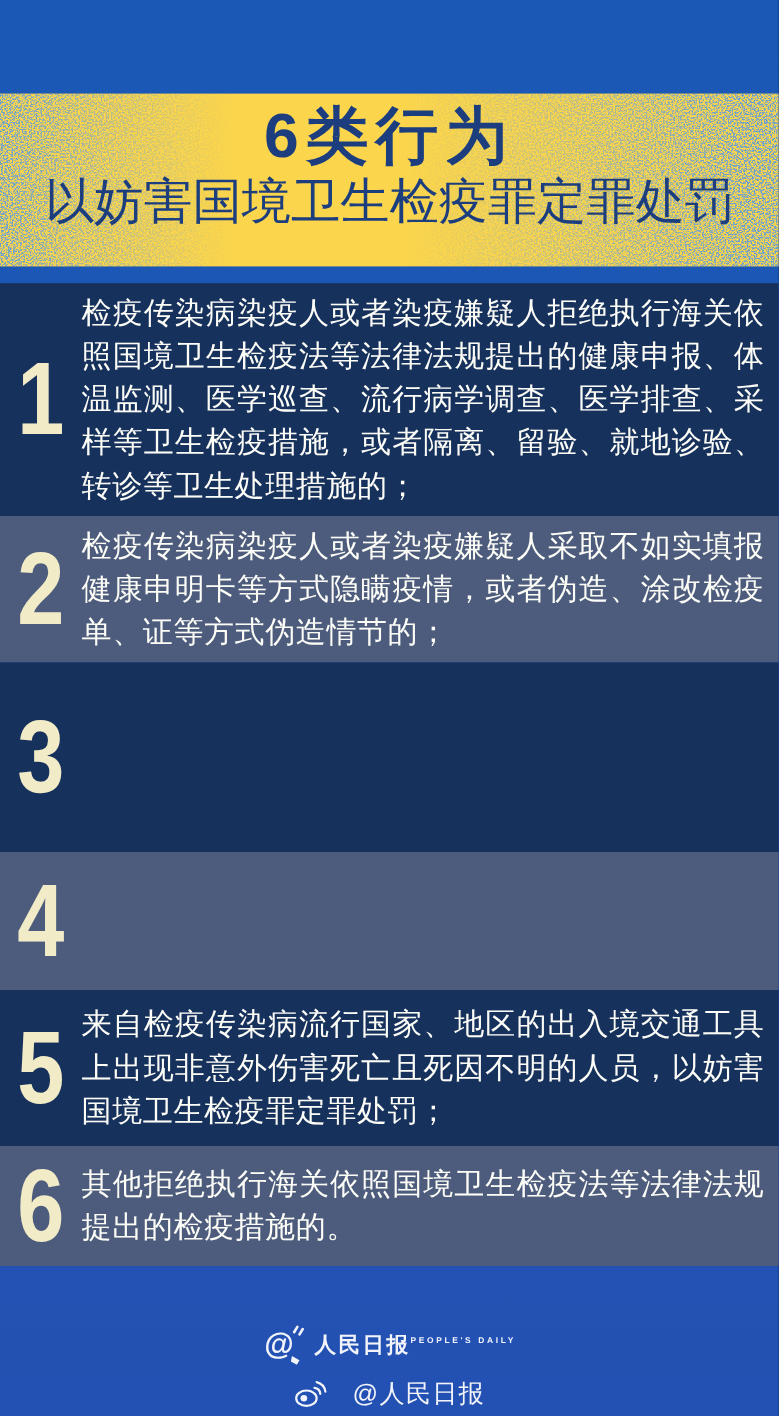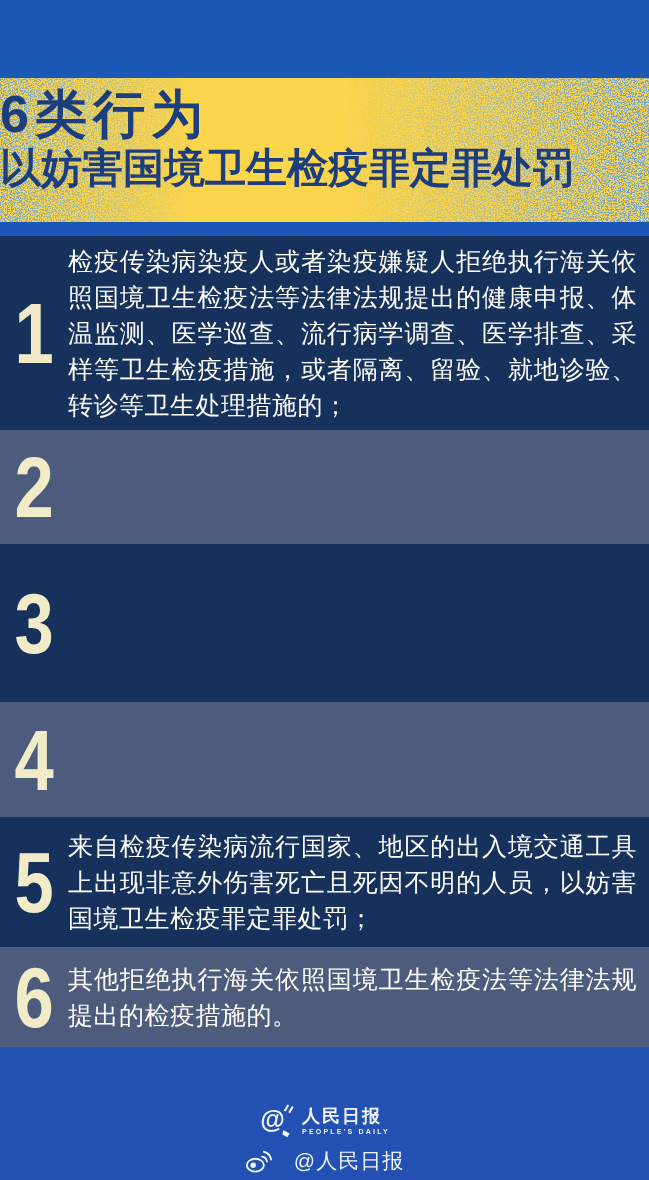--- a/index.html
+++ b/index.html
@@ -14,28 +14,28 @@
   
   .hero{
     position:absolute;left:0;top:78px;width:649px;height:144px;
     background:#fbd54c;
   }
   .grain{
     position:absolute;inset:0;pointer-events:none;
     -webkit-mask-image:linear-gradient(90deg,rgba(0,0,0,.92),rgba(0,0,0,.6) 9%,transparent 30%,transparent 52%,rgba(0,0,0,.45) 75%,rgba(0,0,0,.92) 96%);
     mask-image:linear-gradient(90deg,rgba(0,0,0,.92),rgba(0,0,0,.6) 9%,transparent 30%,transparent 52%,rgba(0,0,0,.45) 75%,rgba(0,0,0,.92) 96%);
   }
-  .hero-titles{position:relative;z-index:2;width:100%;color:#1c3e7f;}
+  .hero-titles{position:relative;z-index:2;width:100%;text-align:center;color:#1c3e7f;}
   .hero-title1{
     margin-top:10px;
     font-size:52px;font-weight:900;letter-spacing:6px;line-height:1.0;
   }
   .hero-title2{
     margin-top:8px;
-    font-size:41px;font-weight:700;letter-spacing:0px;line-height:1.0;
+    font-size:41px;font-weight:400;letter-spacing:0px;line-height:1.0;
     white-space:nowrap;
   }
   
   .items{position:absolute;left:0;top:236px;width:649px;}
   .item{
     display:flex;align-items:center;
     width:649px;
     color:#fdfdf8;
   }
   .item.dark{background:#16315c;}
@@ -56,21 +56,21 @@
   }
   .h-192{min-height:192px;} .h-114{min-height:114px;} .h-158{min-height:158px;}
   .h-115{min-height:115px;} .h-130{min-height:130px;} .h-100{min-height:100px;}
   
   .footer{
     position:absolute;left:0;top:1103px;width:649px;
     display:flex;flex-direction:column;align-items:center;gap:6px;
     color:#f2f4fa;
   }
   .pd-logo{display:flex;align-items:center;gap:7px;}
-  .pd-text{display:flex;flex-direction:column;align-items:flex-start;}
+  .pd-text{display:flex;flex-direction:row;align-items:flex-start;}
   .pd-name{font-size:18px;font-weight:900;letter-spacing:2px;line-height:1.05;}
   .pd-sub{font-size:7px;font-weight:bold;letter-spacing:2.2px;margin-top:2px;}
   .weibo-row{display:flex;align-items:center;gap:21px;margin-top:2px;}
   .weibo-handle{font-size:21px;font-weight:500;letter-spacing:1px;}
   svg text{font-family:"Liberation Sans","DejaVu Sans",sans-serif;}
 </style>
 </head>
 <body>
 
 <div class="poster">
@@ -89,20 +89,21 @@
     </div>
   </div>
 
   <div class="items">
     <div class="item dark h-192">
       <div class="item-num">1</div>
       <div class="item-text">检疫传染病染疫人或者染疫嫌疑人拒绝执行海关依照国境卫生检疫法等法律法规提出的健康申报、体温监测、医学巡查、流行病学调查、医学排查、采样等卫生检疫措施，或者隔离、留验、就地诊验、转诊等卫生处理措施的；</div>
     </div>
     <div class="item light h-114">
       <div class="item-num">2</div>
+      <div class="item-text">检疫传染病染疫人或者染疫嫌疑人采取不如实填报健康申明卡等方式隐瞒疫情，或者伪造、涂改检疫单、证等方式伪造情节的；</div>
     </div>
     <div class="item dark h-158">
       <div class="item-num">3</div>
     </div>
     <div class="item light h-115">
       <div class="item-num">4</div>
     </div>
     <div class="item dark h-130">
       <div class="item-num">5</div>
       <div class="item-text">来自检疫传染病流行国家、地区的出入境交通工具上出现非意外伤害死亡且死因不明的人员，以妨害国境卫生检疫罪定罪处罚；</div>

